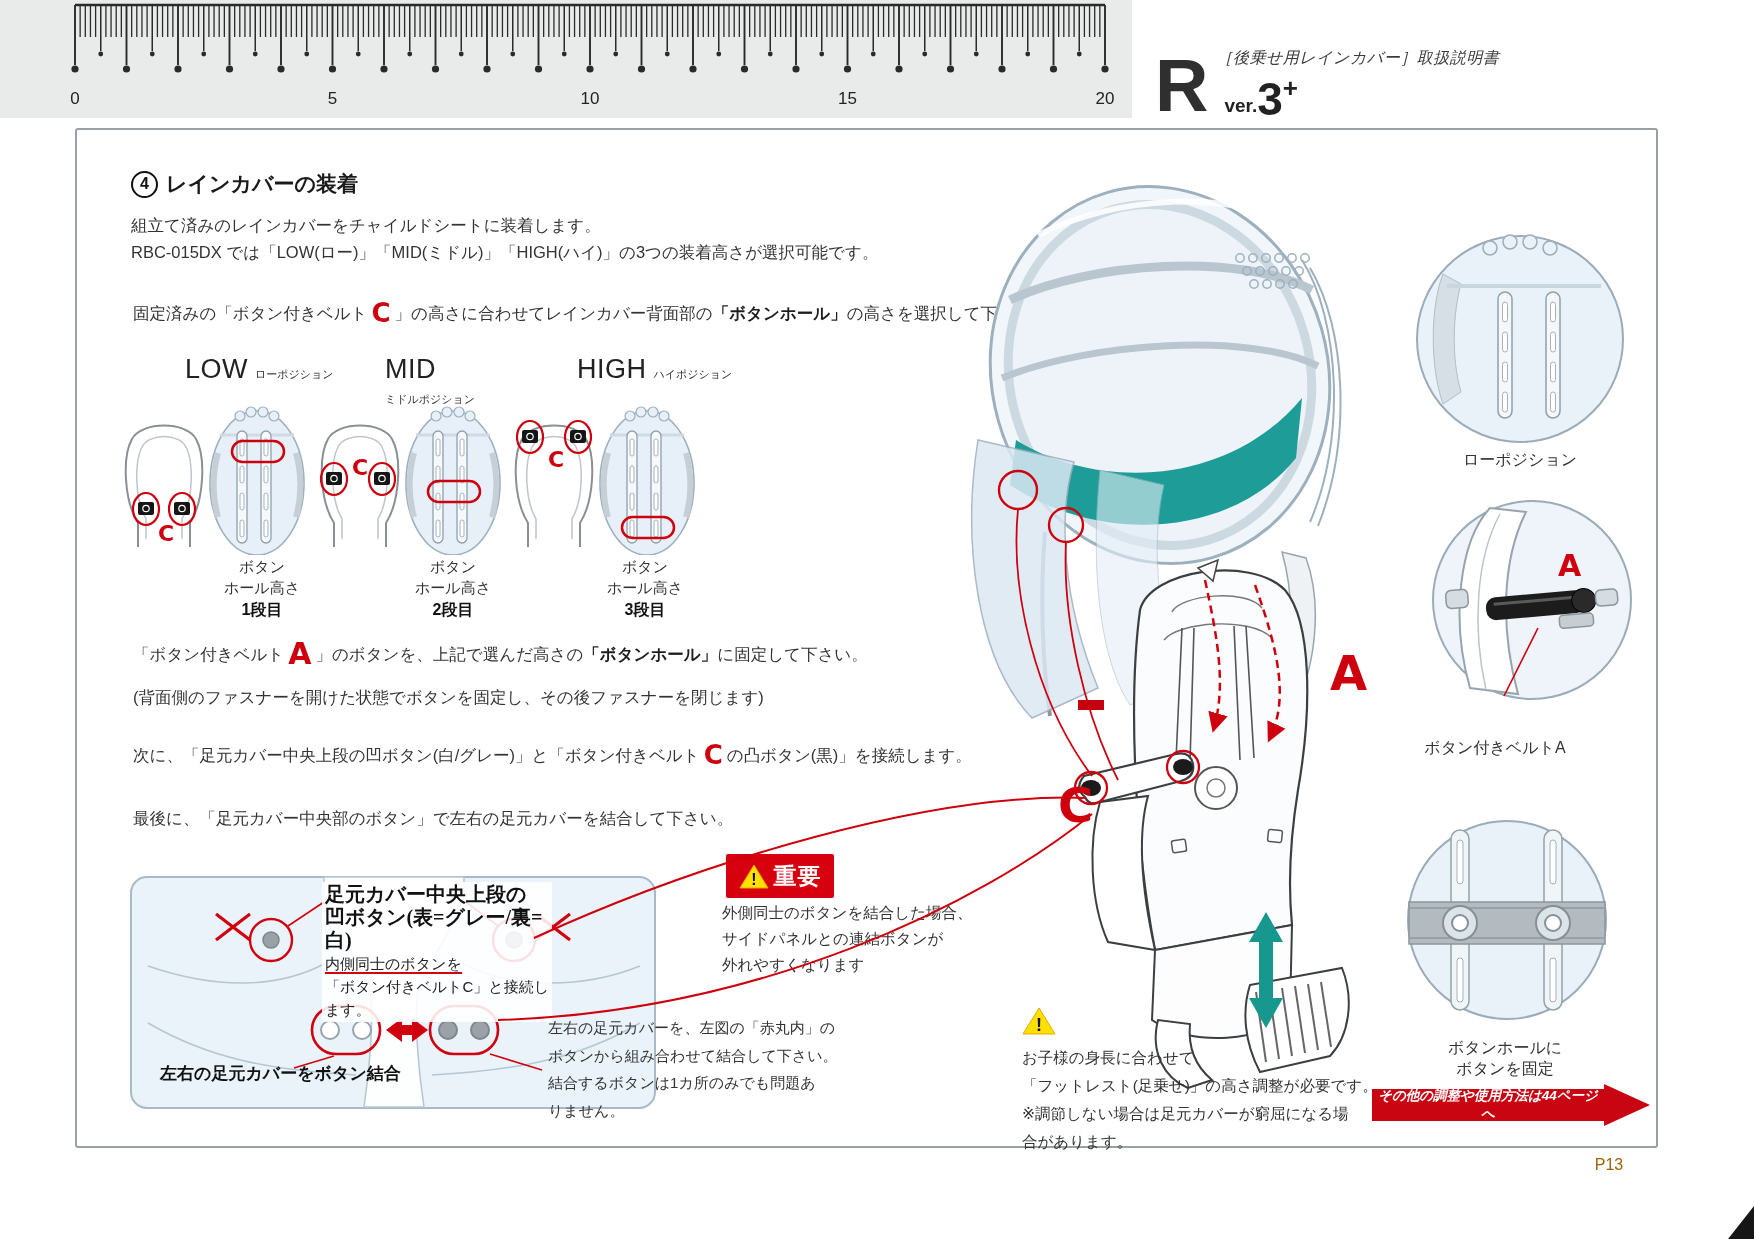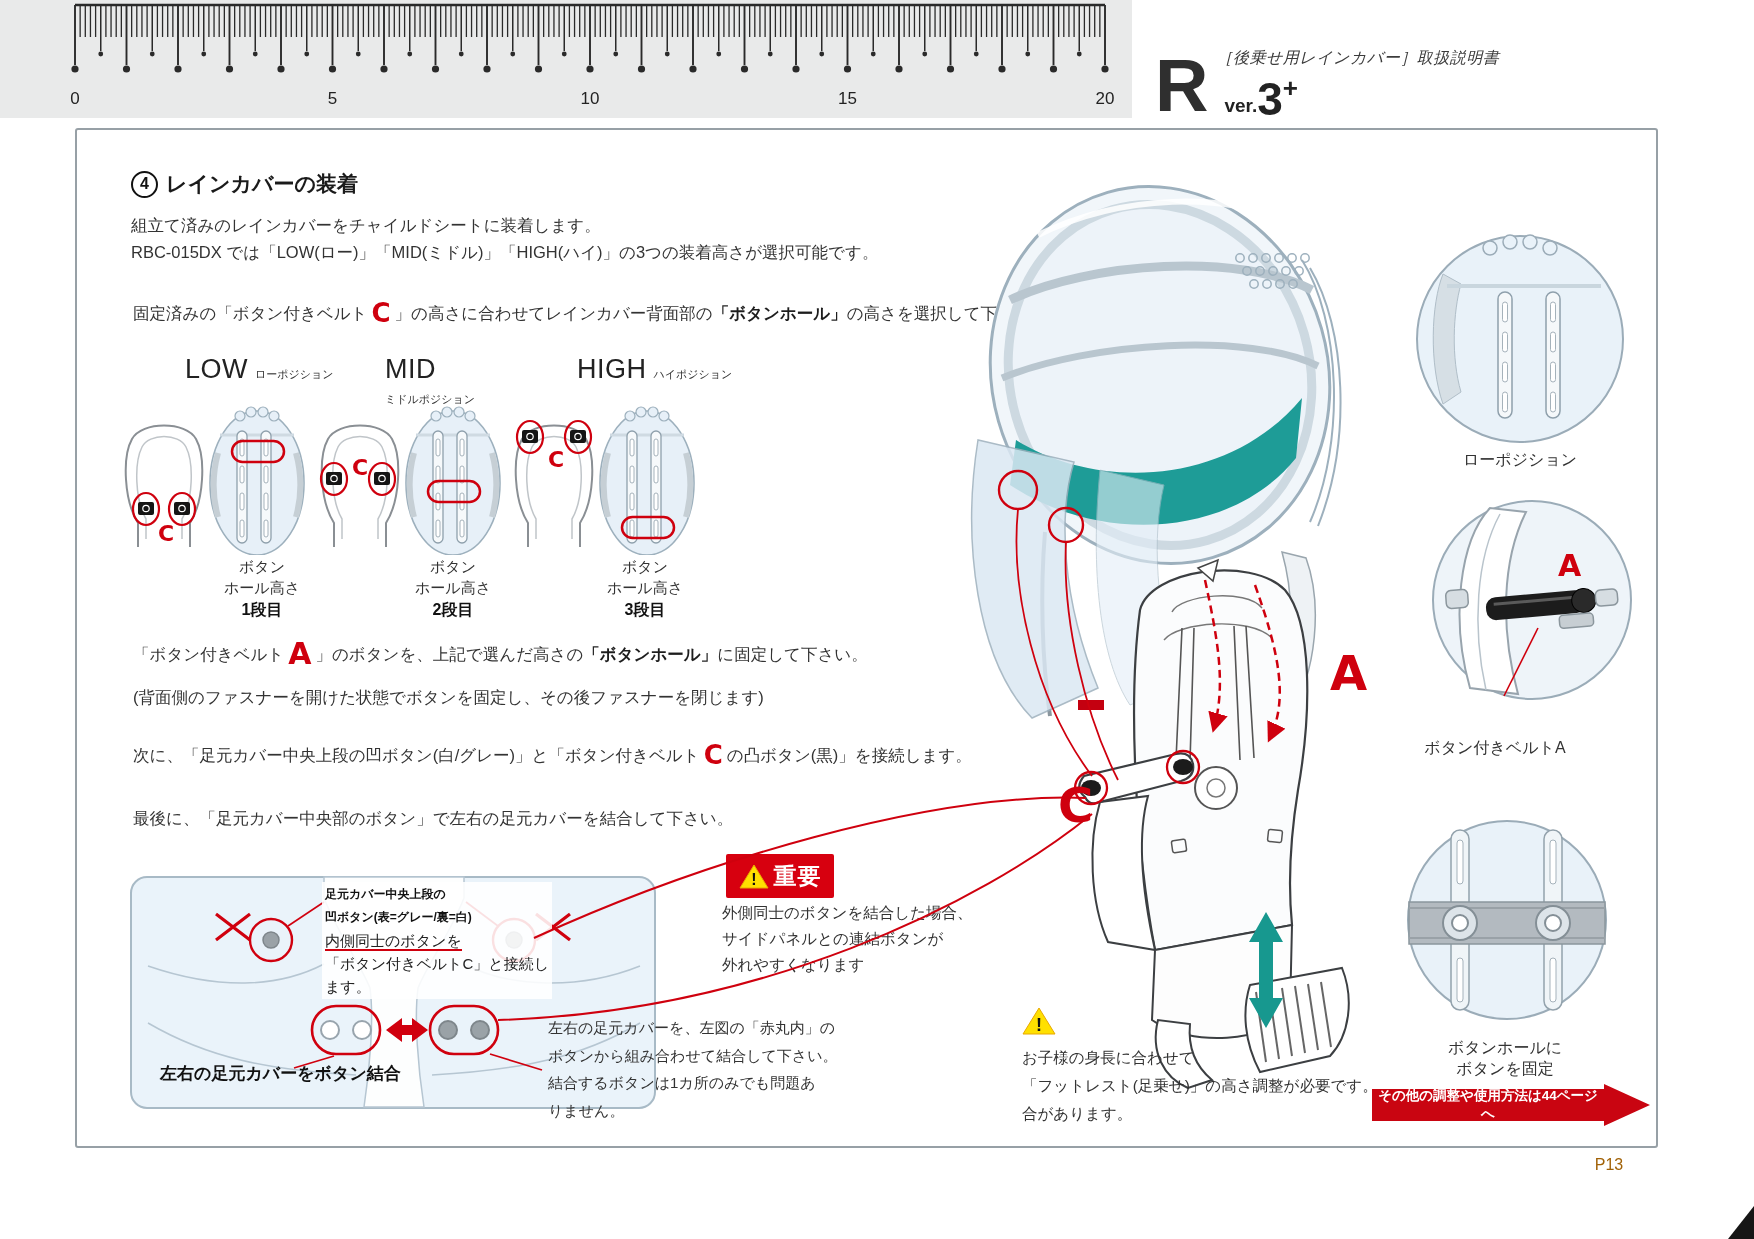--- a/index.html
+++ b/index.html
@@ -34,36 +34,36 @@
   .rl-30 { font-size:30px; vertical-align:-4px; }
   b { color:#1d1d1d; }
   
   .pos-label { display:flex; align-items:baseline; gap:7px; }
   .pos-name { font-size:27px; color:#222; letter-spacing:0.5px; }
   .pos-kana { font-size:11px; color:#333; }
   .pos-cap { text-align:center; font-size:15px; line-height:21px; color:#333; }
   .pos-cap .lvl { font-size:16px; font-weight:bold; margin-top:1px; color:#111; }
   
   .fd-label { font-size:15px; line-height:23px; color:#222; background:rgba(255,255,255,0.88); padding:1px 3px; }
-  .fd-label .bold1 { font-size:12px; font-weight:bold; color:#111; }
+  .fd-label .bold1 { font-size:20px; font-weight:bold; color:#111;font-family:Liberation Serif, serif; }
   .fd-underline { border-bottom:2px solid #cf000e; }
   .fd-bottom { font-size:17px; font-weight:bold; color:#111; }
   .fd-note { font-size:15px; line-height:27.5px; color:#333; }
   
   .imp-box { left:726px; top:854px; width:108px; height:44px; background:#d7000f; display:flex; align-items:center; justify-content:center; gap:5px; border-radius:2px; }
   .imp-title { color:#fff; font-size:23px; font-weight:bold; letter-spacing:1px; }
   .imp-text { left:722px; top:900px; font-size:15.5px; line-height:26px; color:#333; }
   .caution-text { left:1022px; top:1044px; font-size:15.5px; line-height:28px; color:#333; }
   
   .det-cap { font-size:16px; color:#333; text-align:center; }
   
   .banner { left:1372px; top:1084px; width:278px; height:42px; background:#c90511;
     clip-path:polygon(0 5px, 232px 5px, 232px 0, 278px 21px, 232px 42px, 232px 37px, 0 37px);
     display:flex; align-items:center; }
-  .banner span { color:#fff; font-size:13.5px; font-weight:bold; width:232px; text-align:center; }
+  .banner span { color:#fff; font-size:13.5px; font-weight:bold; width:232px; text-align:center;font-style:italic; }
   .pnum { left:1560px; top:1156px; width:98px; text-align:center; font-size:16px; color:#a16207; }
   .corner-mark { left:1728px; top:1206px; width:26px; height:33px; background:#161616; clip-path:polygon(100% 0,100% 100%,0 100%); }
   svg { display:block; }
 </style>
 </head>
 <body>
 
 <div class="page">
 
   <div class="abs band"></div>
@@ -618,20 +618,21 @@
     </g>
   </svg>
 
   <svg class="abs" style="left:1022px;top:1006px;" width="34" height="30" viewBox="0 0 34 30">
     <polygon points="17,2 33,28 1,28" fill="#ffe000" stroke="#e8a800" stroke-width="1"></polygon>
     <text x="17" y="25" font-size="18" font-weight="bold" text-anchor="middle" fill="#111">!</text>
   </svg>
   <div class="abs caution-text">
     <div>お子様の身長に合わせて</div>
     <div>「フットレスト(足乗せ)」の高さ調整が必要です。</div>
+    <div>※調節しない場合は足元カバーが窮屈になる場</div>
     <div>合があります。</div>
   </div>
 
   <svg class="abs" style="left:1413px;top:232px;" width="214" height="214" viewBox="0 0 214 214">
     <circle cx="107" cy="107" r="103" fill="#e9f2f9" stroke="#9bacb8" stroke-width="2"></circle>
     <circle cx="77" cy="16" r="7" fill="#e9f2f9" stroke="#9bacb8" stroke-width="1.5"></circle>
     <circle cx="97" cy="10" r="7" fill="#e9f2f9" stroke="#9bacb8" stroke-width="1.5"></circle>
     <circle cx="117" cy="10" r="7" fill="#e9f2f9" stroke="#9bacb8" stroke-width="1.5"></circle>
     <circle cx="137" cy="16" r="7" fill="#e9f2f9" stroke="#9bacb8" stroke-width="1.5"></circle>
     <path d="M30,42 C18,72 16,132 30,172 L48,160 C38,126 40,80 48,52 Z" fill="#d6dfe5" stroke="#b0bec8" stroke-width="1"></path>

